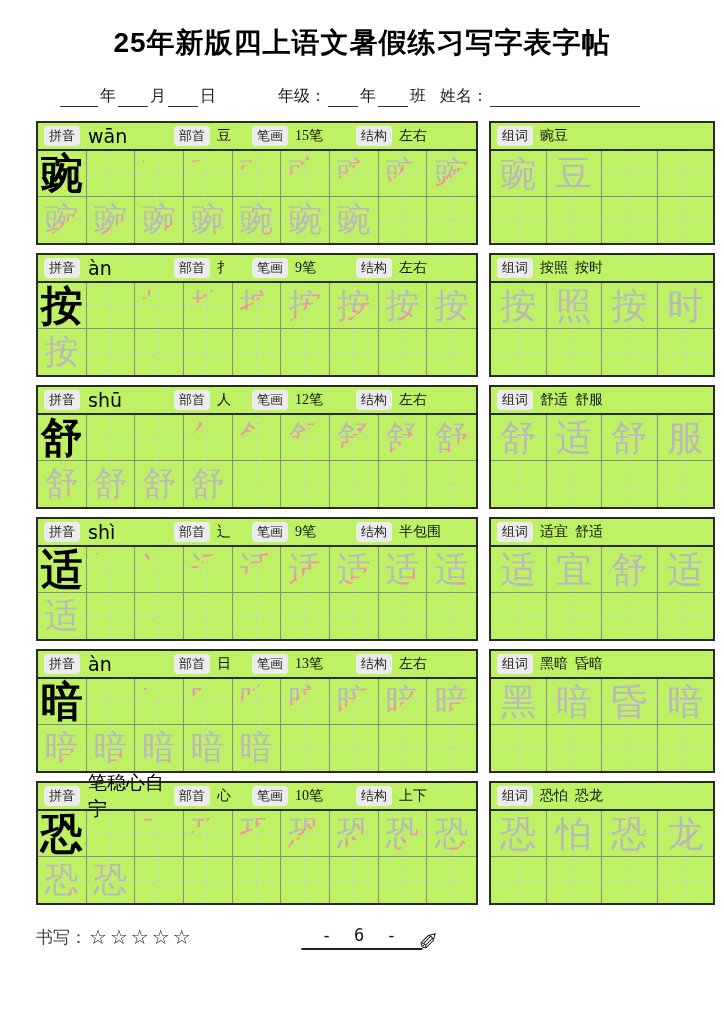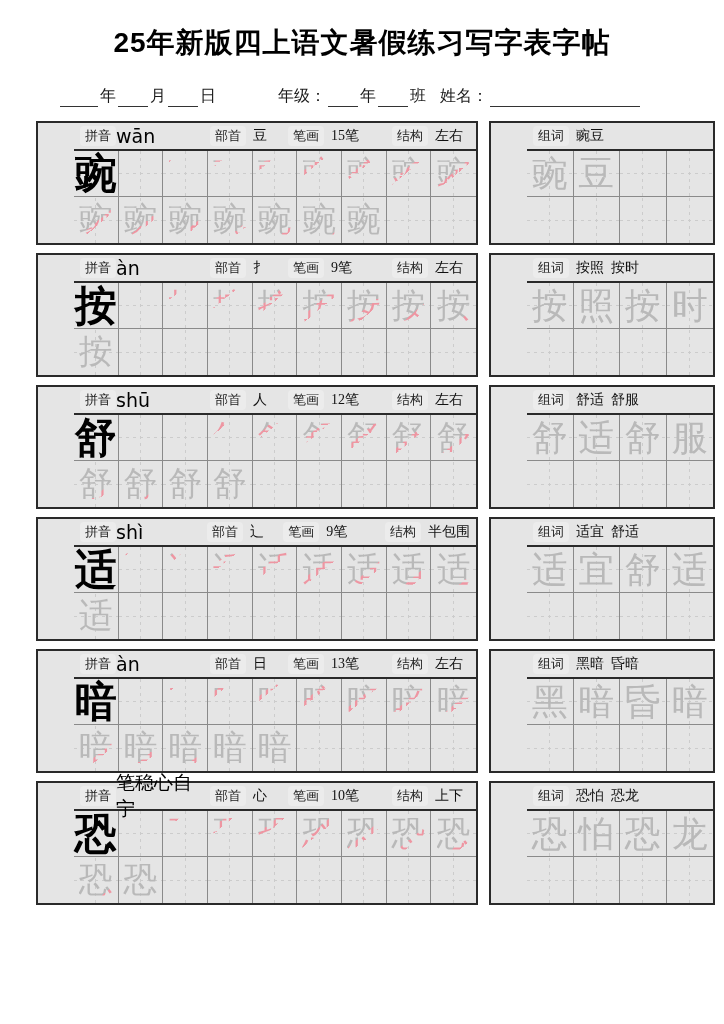--- a/index.html
+++ b/index.html
@@ -13,31 +13,31 @@
 
   .date-line { margin:24px 0 14px 60px; font-size:16px; display:flex; align-items:flex-end; }
   .blank { display:inline-block; border-bottom:1px solid #333; height:18px; }
   .w38 { width:38px; } .w30 { width:30px; } .w150 { width:150px; }
   .dl-gap { width:58px; } .dl-sp { width:10px; }
   .date-line span.lbl { padding:0 2px; }
 
   .sections { margin-left:36px; }
   .section { display:flex; margin-bottom:8px; }
 
-  .box { border:2px solid #2a2a2a; background:#e5e5e5;padding-left:36px; }
+  .box { border:2px solid #2a2a2a; background:#bef264; }
   .left-box { width:442px; margin-right:11px; }
   .right-box { width:226px; }
 
   .box-header { height:28px; display:flex; align-items:center; padding:0 6px;
                 border-bottom:2px solid #2a2a2a; }
   .badge { background:#ececec; border-radius:4px; font-size:13px; padding:1px 5px;
            color:#222; white-space:nowrap; }
   .hval { font-size:14px; margin-left:7px; white-space:pre; color:#111; }
   .pinyin { font-family:"DejaVu Sans","Liberation Sans",sans-serif; font-size:19px;
-            font-weight:500; color:#000; }
+            font-weight:500; margin-left:8px; color:#000; }
   .hg1 { width:130px; display:flex; align-items:center; }
   .hg2 { width:78px;  display:flex; align-items:center; }
   .hg3 { width:104px; display:flex; align-items:center; }
   .hg4 { display:flex; align-items:center; }
 
   .grid { display:grid; }
   .main-grid { grid-template-columns:repeat(9,1fr); }
   .word-grid { grid-template-columns:repeat(4,1fr); }
 
   .cell { height:46px; border-right:1px solid #8a8a8a; border-bottom:1px solid #8a8a8a;
@@ -638,15 +638,23 @@
             </div>
             <div class="cell last-row"></div>
             <div class="cell last-row"></div>
             <div class="cell last-row"></div>
             <div class="cell last-col last-row"></div>
           </div>
     </div>
   </div>
 </div>
 
+  <div class="footer-row">
+    <span class="writing-label">书写：</span>
+    <span class="stars">☆☆☆☆☆</span>
+    <span class="page-num-wrap">
+      <span class="page-num">- 6 -</span>
+      <span class="pen-icon">✐</span>
+    </span>
+  </div>
 
 
 </div>
 
 </body></html>

